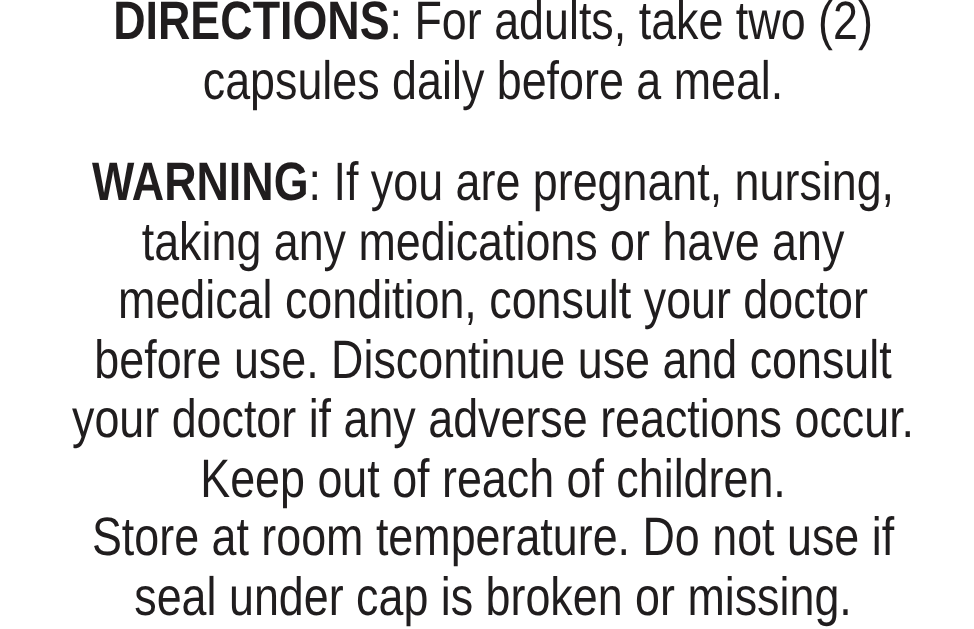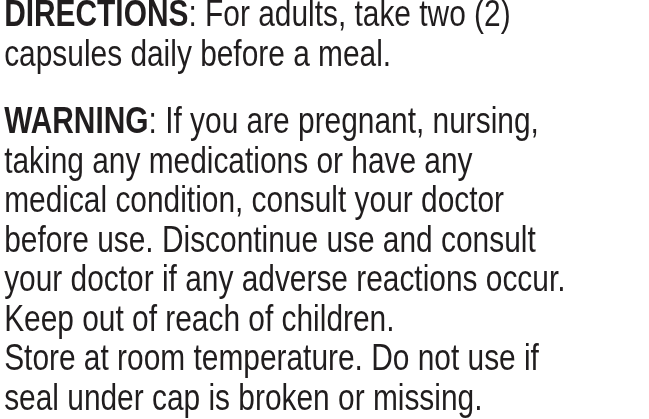--- a/index.html
+++ b/index.html
@@ -6,20 +6,21 @@
     margin: 0;
     padding: 0;
     background: #ffffff;
   }
   .label {
     position: relative;
     width: 649px;
     height: 419px;
     background: #ffffff;
     overflow: hidden;
+    text-align: center;
   }
   .text-block {
     transform: scaleX(0.83);
     transform-origin: 0 0;
     width: 782px;
     margin-top: -6px;
     padding-left: 5px;
     font-family: "Liberation Sans", sans-serif;
     font-size: 36px;
     line-height: 39.5px;

